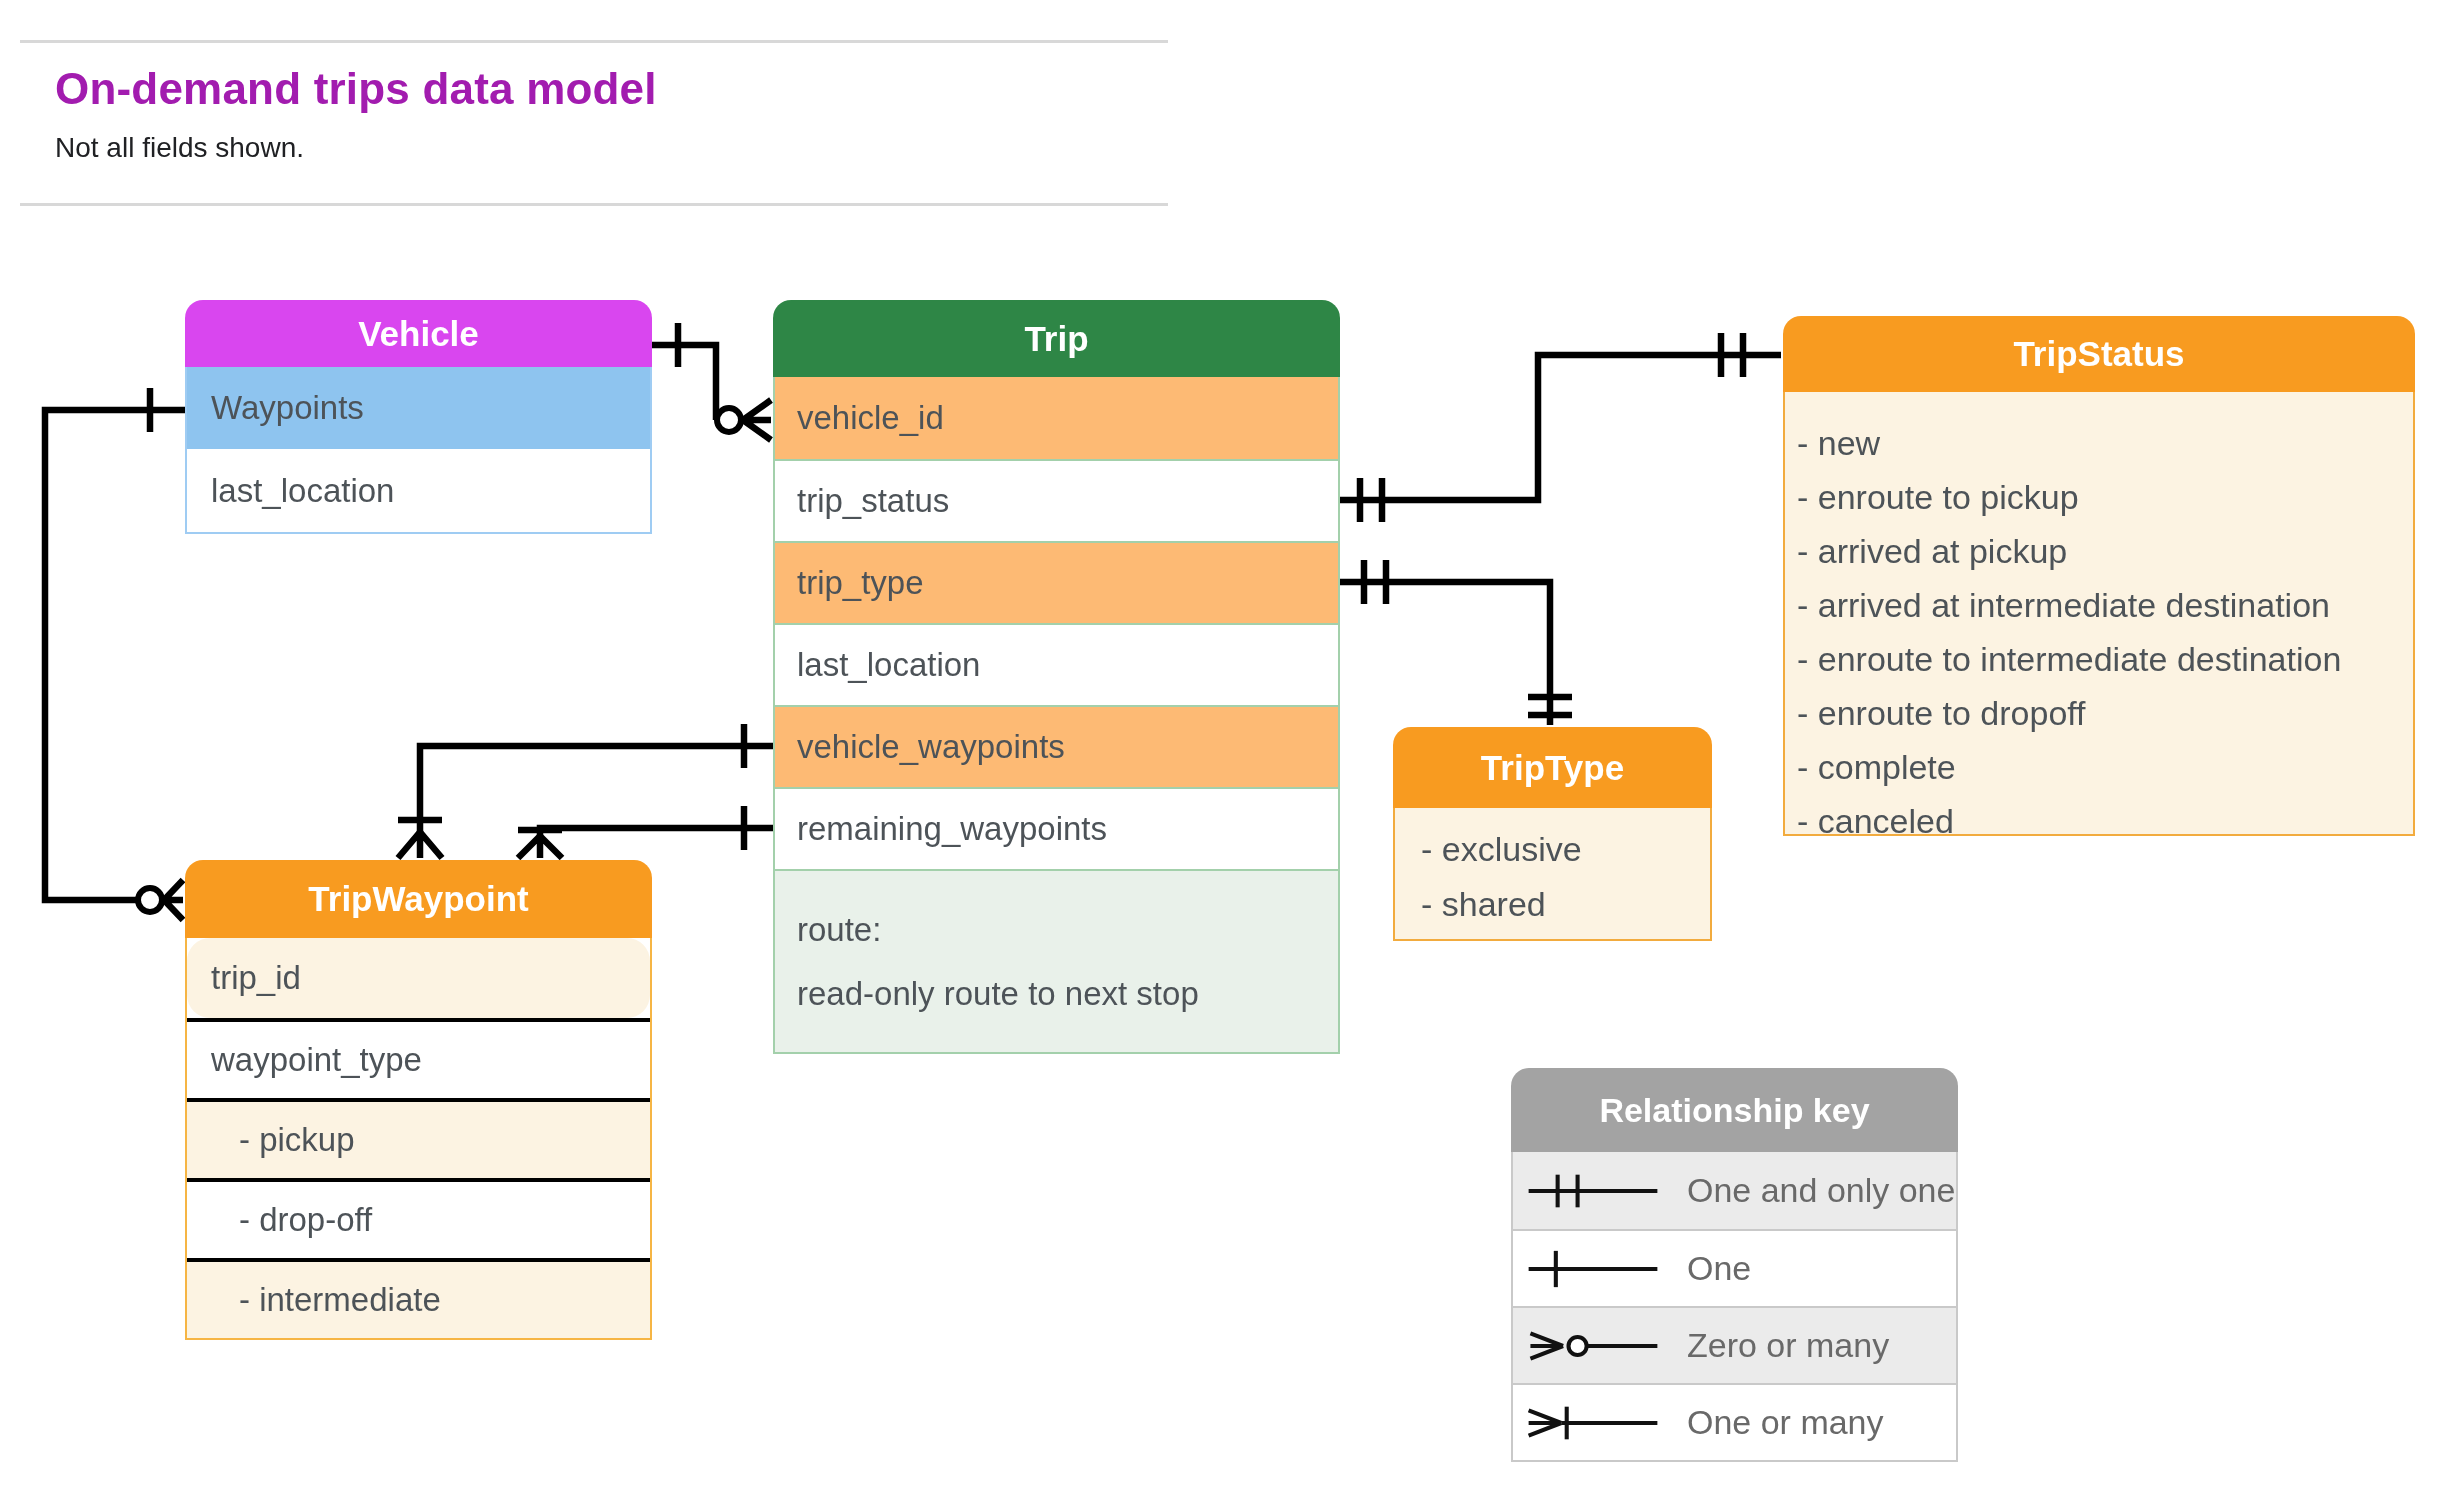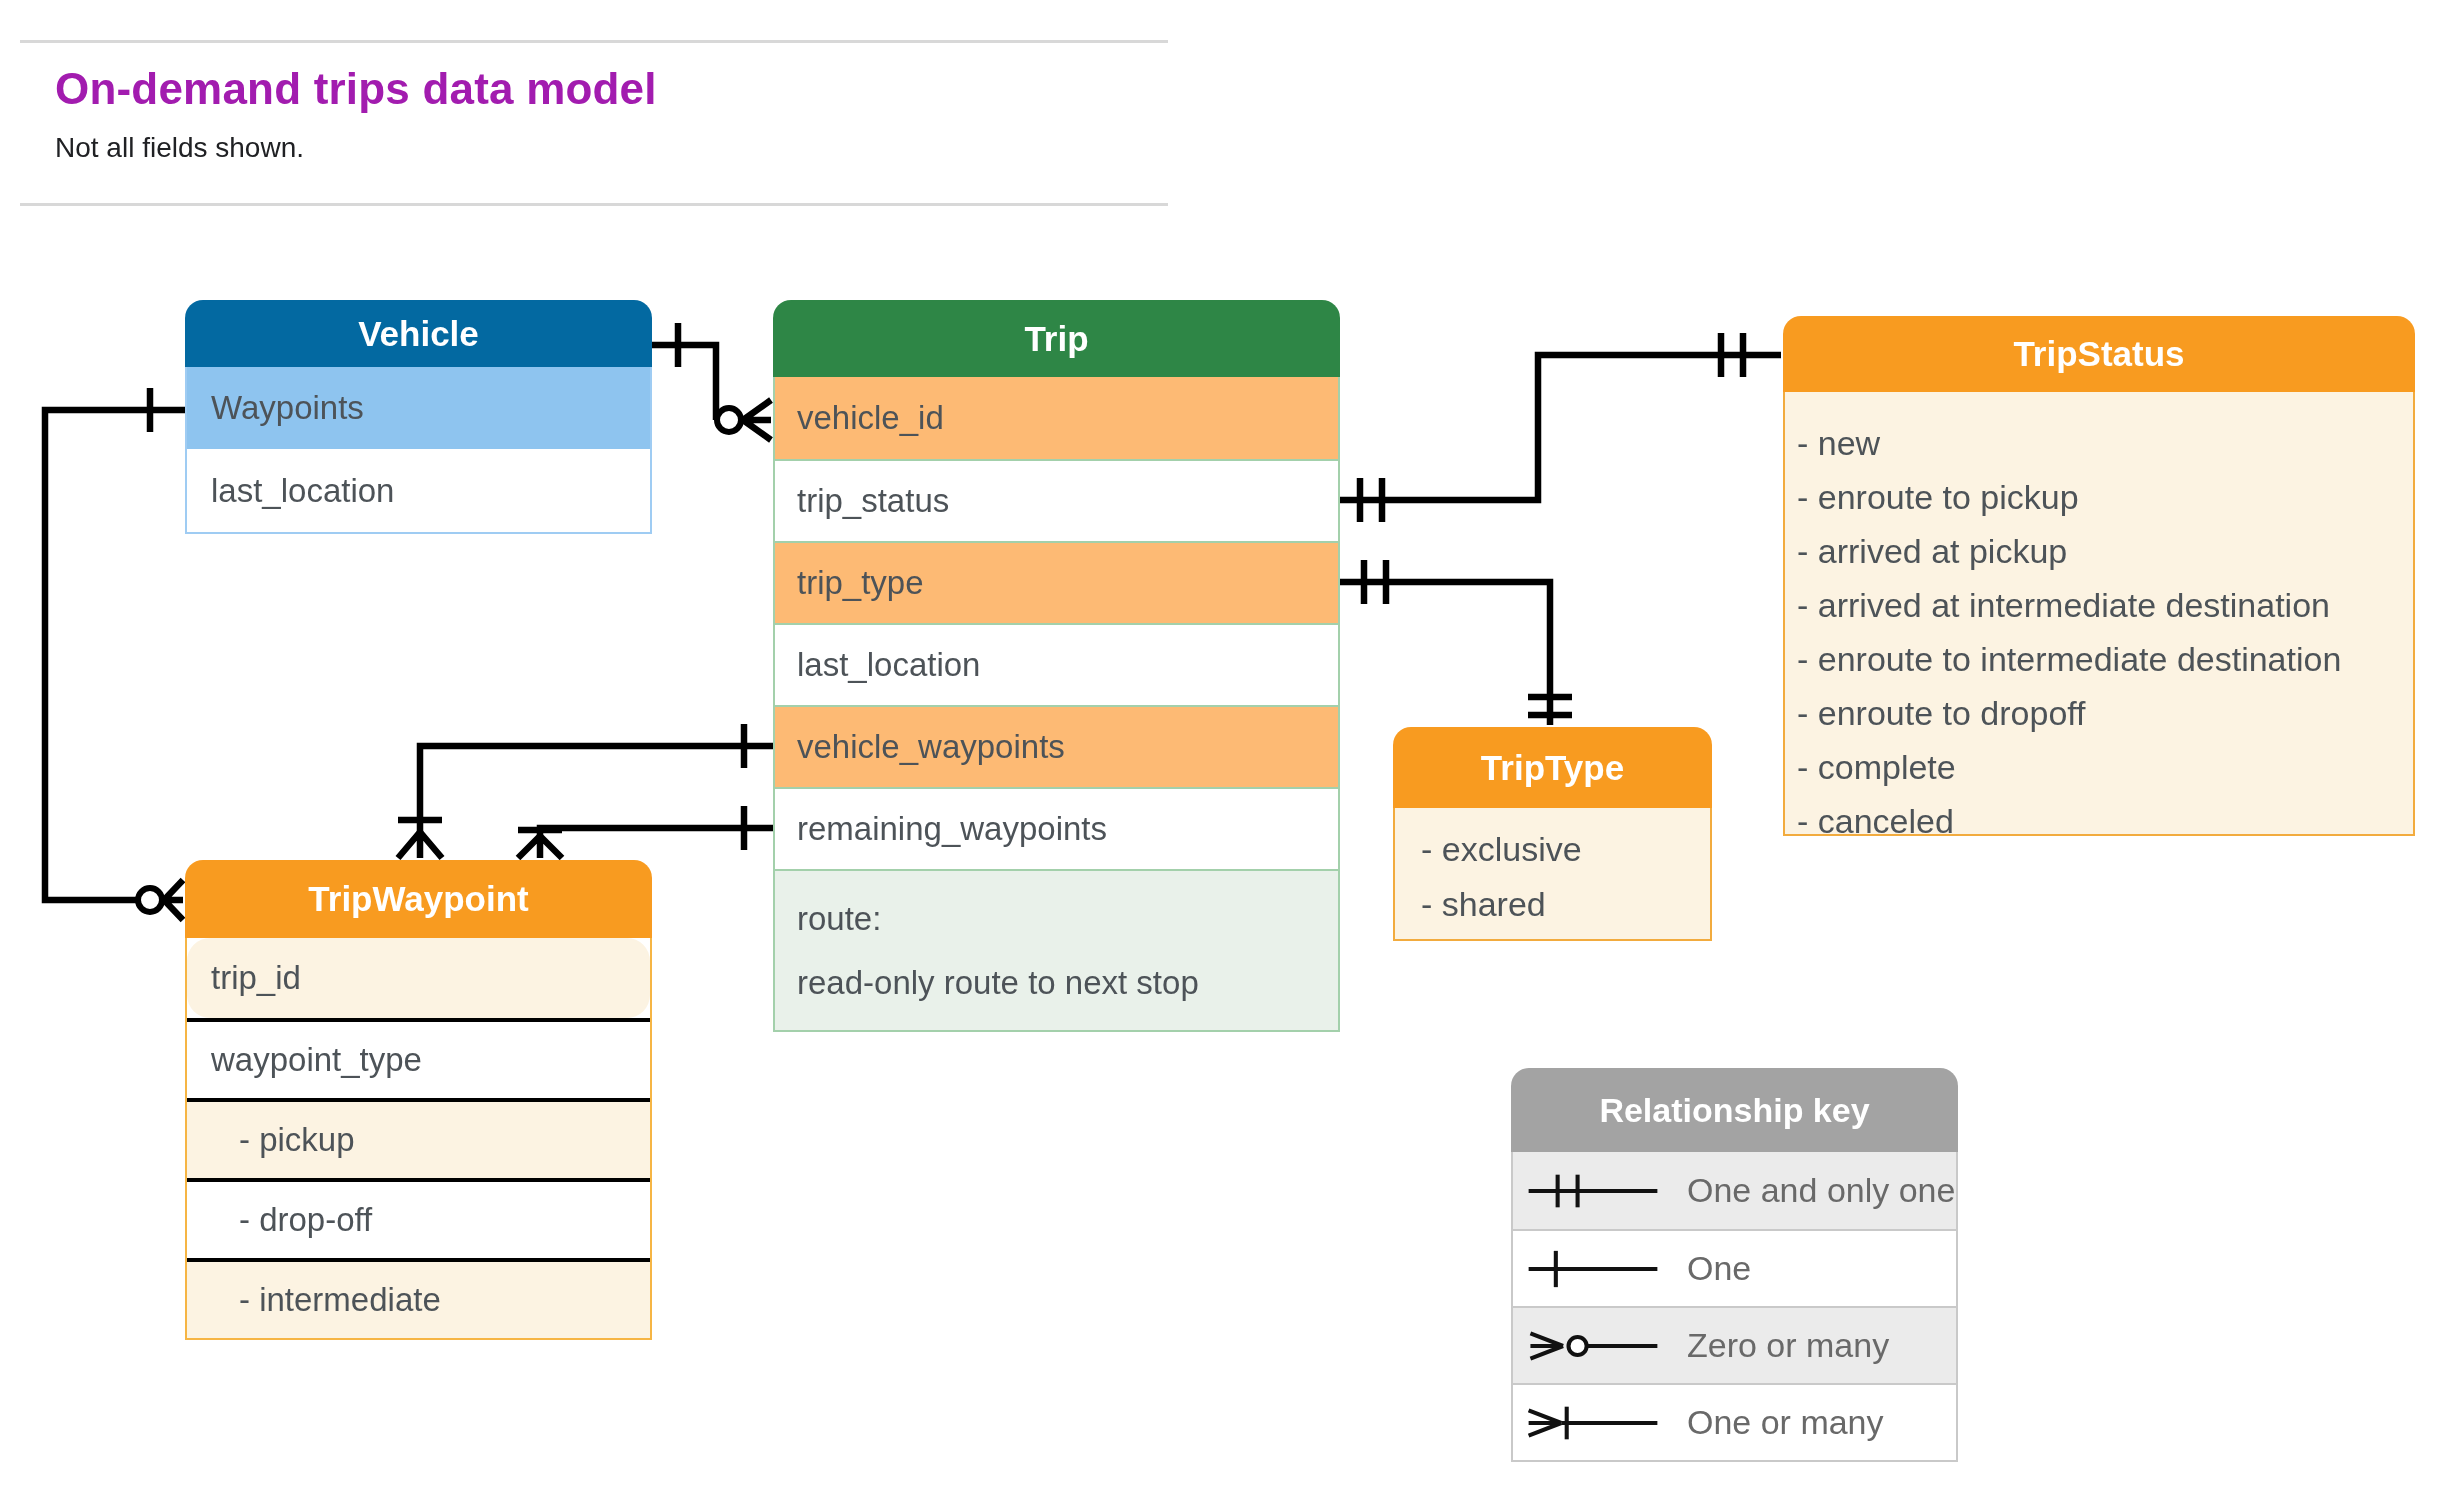--- a/index.html
+++ b/index.html
@@ -13,21 +13,21 @@
 
   .entity{position:absolute;}
   .entity .hdr{
     display:flex;align-items:center;justify-content:center;
     color:#ffffff;font-weight:bold;font-size:35px;
     border-radius:18px 18px 0 0;
   }
   .row{display:flex;align-items:center;font-size:33px;color:#4d5358;padding-left:24px;box-sizing:border-box;}
 
   
-  .hdr-blue{background:#0369a1;}
+  .hdr-blue{background:#d946ef;}
   .veh-body{border:2px solid #9fccf3;border-top:none;box-sizing:border-box;}
   .row-blue{background:#8ec4ef;}
 
   
   .hdr-green{background:#2e8646;}
   .trip-body{border:2px solid #a3d0ab;border-top:none;box-sizing:border-box;}
   .trip-body .row{border-top:2px solid #a3d0ab;padding-left:22px;}
   .trip-body .row:first-child{border-top:none;}
   .row-green{background:#fdba74;}
   .row-white{background:#ffffff;}
@@ -124,21 +124,21 @@
 
   <div class="entity" style="left:773px;top:300px;width:567px;">
     <div class="hdr hdr-green" style="height:77px;">Trip</div>
     <div class="trip-body">
       <div class="row row-green" style="height:82px;">vehicle_id</div>
       <div class="row row-white" style="height:82px;">trip_status</div>
       <div class="row row-green" style="height:82px;">trip_type</div>
       <div class="row row-white" style="height:82px;">last_location</div>
       <div class="row row-green" style="height:82px;">vehicle_waypoints</div>
       <div class="row row-white" style="height:82px;">remaining_waypoints</div>
-      <div class="route-row" style="height:161px;">
+      <div class="route-row" style="height:183px;">
         <div>route:</div>
         <div>read-only route to next stop</div>
       </div>
     </div>
   </div>
 
   <div class="entity" style="left:1783px;top:316px;width:632px;">
     <div class="hdr hdr-orange" style="height:76px;">TripStatus</div>
     <div class="cream-body" style="height:444px;position:relative;">
       <div class="list" style="top:32px;padding-left:12px;gap:15px;">

